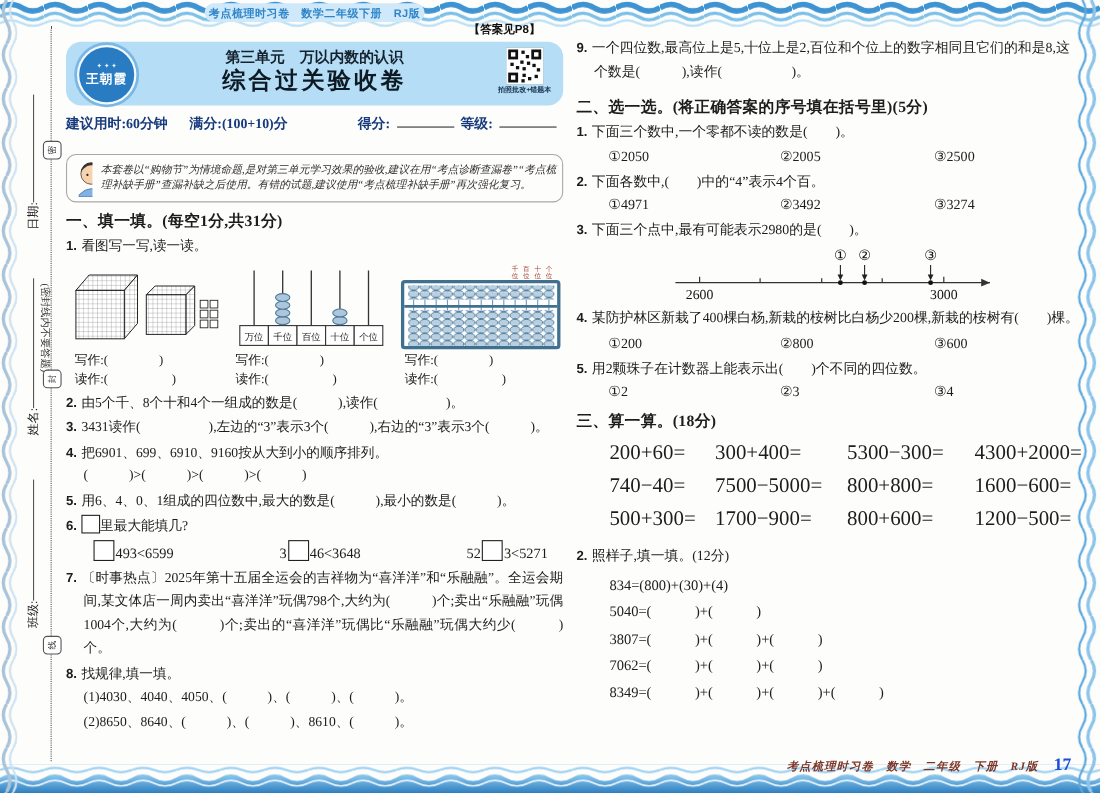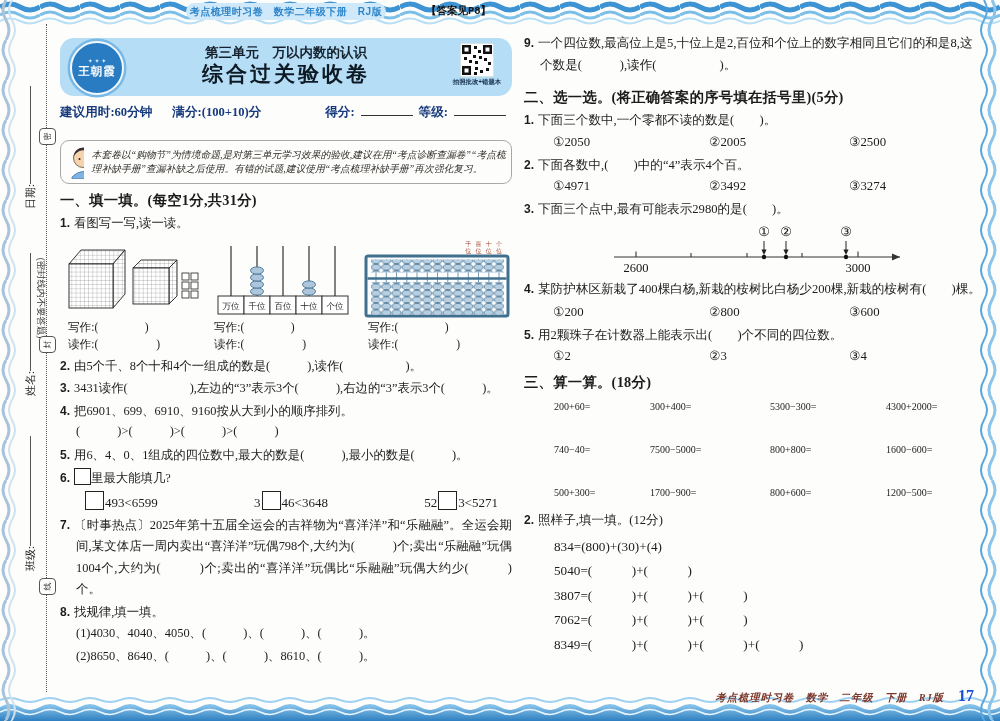--- a/index.html
+++ b/index.html
@@ -6,22 +6,22 @@
   .page{position:relative;width:1000px;height:721px;background:#fdfdfc;overflow:hidden;
         font-family:"Liberation Serif","DejaVu Serif",serif;color:#1c1c1c;}
   svg{display:block}
   .b-top{position:absolute;top:0;left:0;z-index:1}
   .b-bottom{position:absolute;top:695px;left:0;z-index:1}
   .b-left{position:absolute;top:0;left:0;z-index:1}
   .b-right{position:absolute;top:0;left:978px;z-index:1}
   .top-pill{position:absolute;top:3px;left:186px;width:200px;height:17px;background:#cfe9fa;
             border-radius:9px;display:flex;align-items:center;justify-content:center;
             font-family:"Liberation Sans",sans-serif;font-size:10px;font-weight:bold;color:#2f85c9;z-index:3;letter-spacing:.5px}
-  .answer-ref{position:absolute;top:4px;left:426px;font-size:10.5px;font-weight:bold;color:#111;z-index:3;
-              font-family:Liberation Mono, monospace}
+  .answer-ref{position:absolute;top:20px;left:426px;font-size:10.5px;font-weight:bold;color:#111;z-index:3;
+              font-family:Liberation Sans, sans-serif}
   
   .seal-dots{position:absolute;left:46px;top:24px;height:668px;border-left:1.5px dotted #555;z-index:2}
   .seal-icon{position:absolute;left:39px;width:15px;height:15px;border:1.2px solid #555;border-radius:4px;
              background:#fff;display:flex;align-items:center;justify-content:center;font-size:8px;color:#333;
              transform:rotate(-90deg);z-index:3}
   .seal-strip{position:absolute;left:-310px;top:341px;width:680px;height:24px;transform:rotate(-90deg);
               display:flex;align-items:center;font-size:11px;color:#222;z-index:2;white-space:nowrap}
   .seal-line{display:inline-block;border-bottom:1px solid #555;height:1px;vertical-align:-2px}
   .seal-notice{position:absolute;left:-19px;top:291px;width:118px;height:14px;transform:rotate(90deg);
                font-size:9.3px;color:#333;text-align:center;z-index:2;white-space:nowrap}
@@ -63,22 +63,22 @@
   .wline,.rline{font-size:11.6px;line-height:1.45;padding-left:6px}
   
   .sq-box{display:inline-block;width:15px;height:15px;border:1.3px solid #222;vertical-align:-3px;background:#fff;text-indent:0}
   .q6-row{display:flex;justify-content:space-between;padding:3px 14px 2px 24px;font-size:13px}
   .q6-item .sq-box{width:17px;height:17px;margin:0 1px}
   
   .opt-row{display:grid;grid-template-columns:156px 140px 1fr;padding-left:29px;font-size:12.8px;margin:3px 0 5px}
   
   .numline-wrap{margin:2px 0 4px 82px}
   
-  .calc-grid{display:grid;grid-template-columns:96px 120px 116px 1fr;padding-left:30px;row-gap:32px;
-             font-size:10px;margin:9px 0 2px}
+  .calc-grid{display:grid;grid-template-columns:96px 120px 116px 1fr;padding-left:30px;row-gap:8px;
+             font-size:19px;margin:9px 0 2px}
   .fill-line{font-size:13.2px;margin:8px 0;padding-left:30px;line-height:1.25}
   
   .footer{position:absolute;top:687px;right:26px;display:flex;align-items:baseline;gap:14px;z-index:3}
   .brand{font-size:10.3px;font-weight:bold;font-style:italic;color:#7c372a;letter-spacing:1px}
   .pnum{font-size:16px;font-weight:bold;color:#1d4ed8}
 </style>
 </head>
 <body>
 
 <div class="page">

